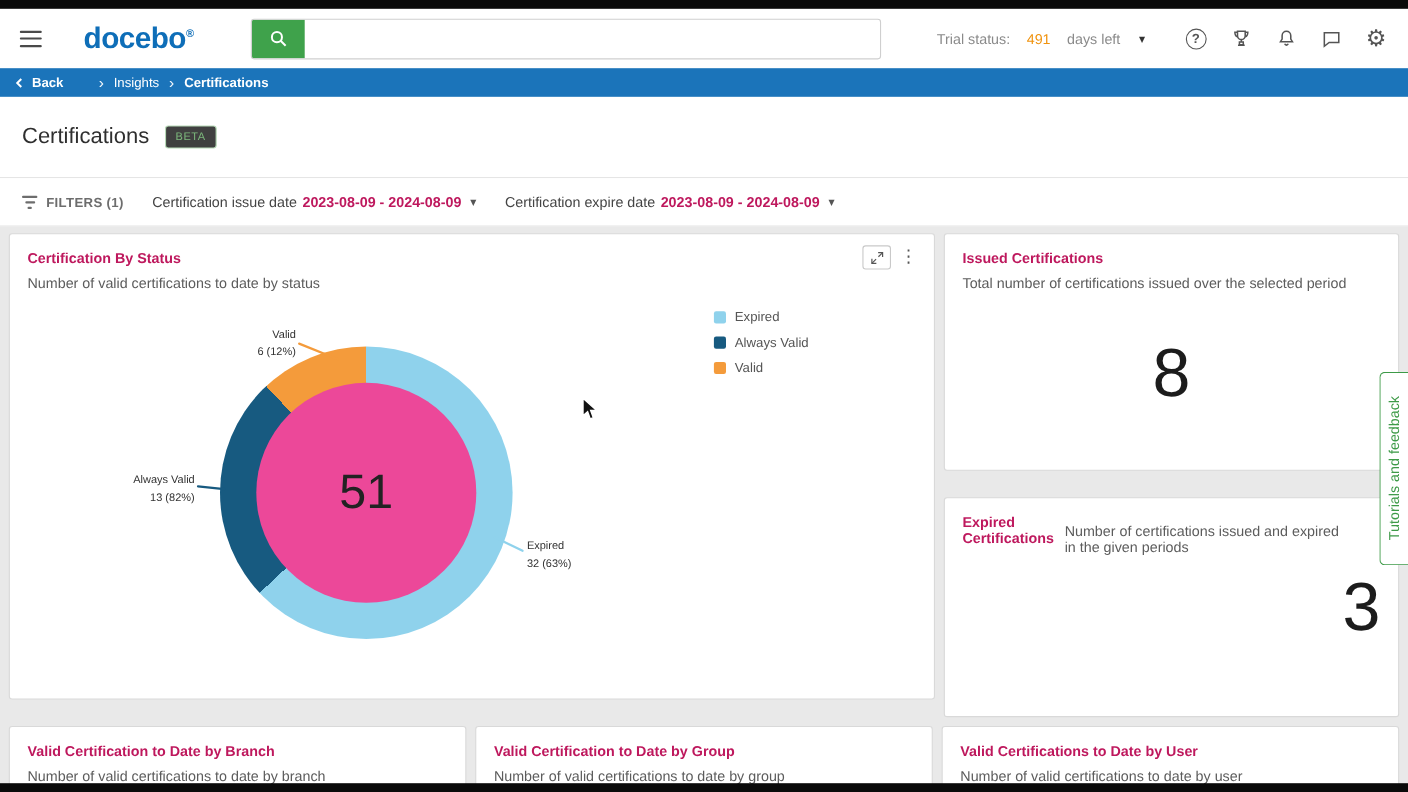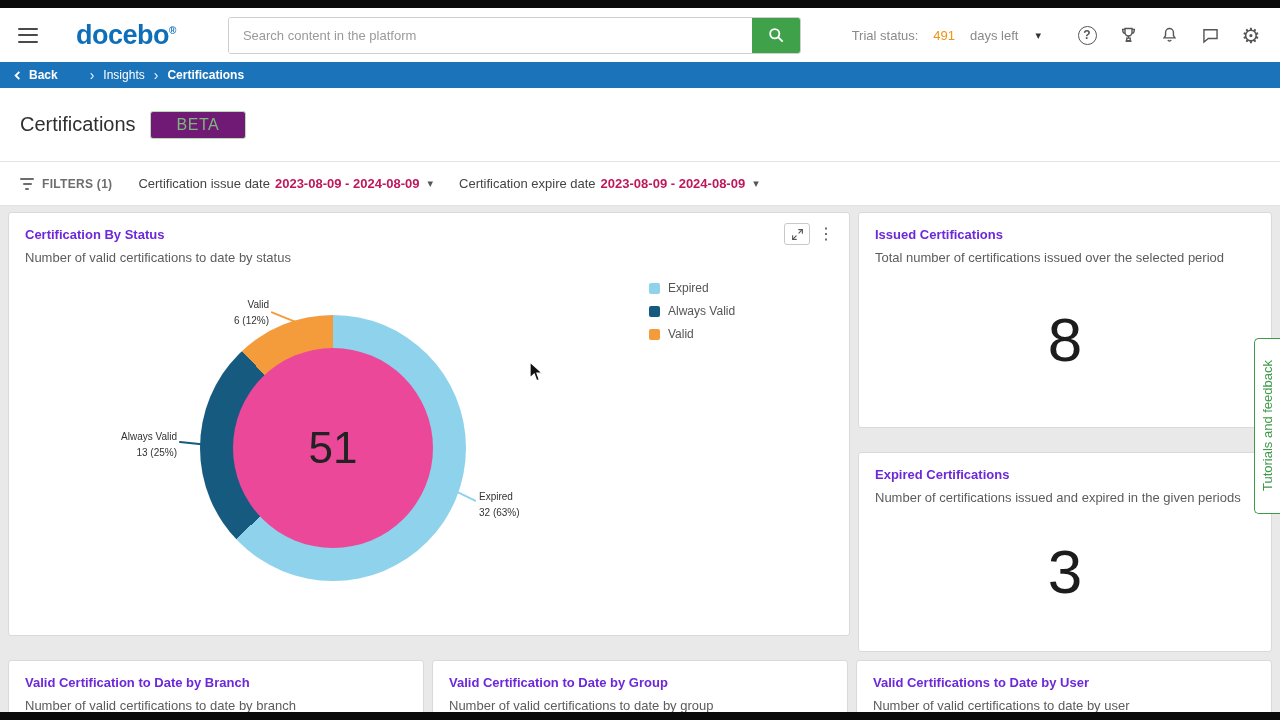--- a/index.html
+++ b/index.html
@@ -24,38 +24,38 @@
 .help-circle{width:19px;height:19px;border:1.7px solid #555;border-radius:50%;font-size:12px;font-weight:bold;display:flex;align-items:center;justify-content:center;color:#555}
 .gear{font-size:21px;line-height:1;color:#555}
 .bluebar{position:absolute;top:62px;left:0;width:100%;height:26px;background:var(--topbar-blue,#1b74ba);display:flex;align-items:center;color:#fff;font-size:12px;z-index:5}
 .back-btn{display:flex;align-items:center;gap:6px;padding:0 18px 0 12px;height:100%;cursor:pointer;font-weight:bold}
 .crumbs{display:flex;align-items:center;gap:9px;margin-left:14px}
 .crumb-sep{opacity:.95;font-size:14px;line-height:1}
 .crumb{cursor:pointer}
 .crumb.current{font-weight:bold}
 .title-block{position:absolute;top:88px;left:0;width:100%;height:74px;background:#fff;display:flex;align-items:center;padding:0 20px;border-bottom:1px solid #e3e3e3}
 .page-title{font-size:20px;font-weight:400;color:#2f2f2f}
-.beta{margin-left:14px;font-size:16px;letter-spacing:.5px;color:#7cb87c;border:1px solid #b7dab7;border-radius:3px;padding:4px 26px;background:#701a75}
+.beta{margin-left:14px;font-size:10px;letter-spacing:.5px;color:#7cb87c;border:1px solid #b7dab7;border-radius:3px;padding:4px 9px;background:#404040}
 .filters{position:absolute;top:162px;left:0;width:100%;height:44px;background:#fff;border-bottom:1px solid #e3e3e3;display:flex;align-items:center;padding:0 20px;gap:26px}
 .filters-toggle{display:flex;align-items:center;gap:8px;color:#6d6d6d;font-size:12px;font-weight:bold;letter-spacing:.3px;cursor:pointer}
 .funnel{display:flex;flex-direction:column;gap:3px;align-items:center}
 .funnel i{display:block;height:2px;background:#6d6d6d;border-radius:1px}
 .funnel i:nth-child(1){width:14px}.funnel i:nth-child(2){width:9px}.funnel i:nth-child(3){width:4px}
 .filter-item{display:flex;align-items:center;gap:5px;cursor:pointer;color:#444;font-size:13px}
 .filter-item b{color:#be185d}
 .filter-item .caret{font-size:11px;color:#555;margin-left:3px}
 .content{position:absolute;top:206px;left:0;width:100%;height:514px;background:var(--page-bg,#e9e9e9);padding:6px 8px 0}
 .row1{display:flex;gap:8px}
 .card{background:#fff;border:1px solid #d9d9d9;border-radius:3px;padding:14px 16px;position:relative}
-.card-title{font-size:13px;font-weight:bold;color:#6d28d9}
+.card-title{font-size:13px;font-weight:bold;color:#be185d}
 .card-sub{font-size:13px;color:#5c5c5c;margin-top:8px}
 .status-card{width:842px;height:424px}
 .right-col{width:414px;display:flex;flex-direction:column;gap:24px}
 .issued-card{height:216px;display:flex;flex-direction:column}
-.expired-card{height:200px;display:flex;flex-direction:column}
+.expired-card{height:200px;display:flex;flex-direction:row}
 .big-num{flex:1;display:flex;align-items:center;justify-content:center;font-size:62px;color:#1c1c1c}
 .card-actions{position:absolute;top:10px;right:12px;display:flex;align-items:center;gap:5px}
 .expand-btn{width:26px;height:22px;border:1px solid #c9c9c9;border-radius:3px;background:#fff;display:flex;align-items:center;justify-content:center;cursor:pointer;color:#555}
 .kebab{font-size:16px;color:#555;cursor:pointer;padding:0 3px;line-height:1}
 .donut-wrap{position:absolute;left:191px;top:102px;width:266px;height:266px}
 .donut-ring{width:100%;height:100%;border-radius:50%;cursor:pointer}
 .donut-hole{position:absolute;left:33px;top:33px;width:200px;height:200px;background:#ec4899;border-radius:50%;display:flex;align-items:center;justify-content:center}
 .donut-total{font-size:44px;color:#222}
 .slice-label{position:absolute;font-size:10px;color:#333;line-height:1.55}
 .slice-label span{display:block}
@@ -83,21 +83,20 @@
 <div class="black-bar top"></div>
 
 <div class="header">
   <div class="hamburger">
       <span></span>
       <span></span>
       <span></span>
     </div>
   <div class="logo"><span>docebo</span><sup>®</sup></div>
   <div class="search-wrap">
-    <input class="search-input" type="text" placeholder="Search content in the platform" style="">
     <button class="search-btn">
       <svg class="icon" width="20" height="20" viewBox="0 0 24 24" fill="none" stroke="#fff" stroke-width="2.2">
           <circle cx="10.5" cy="10.5" r="5.5"></circle>
           <path d="M14.8 14.8 L20 20"></path>
         </svg>
     </button>
   </div>
   <div class="header-right">
     <div class="trial">
       <span>Trial status:</span>
@@ -200,21 +199,21 @@
           <span class="donut-total">51</span>
         </div>
       </div>
 
       <div class="slice-label lbl-valid">
         <span>Valid</span>
         <span>6 (12%)</span>
       </div>
       <div class="slice-label lbl-always">
         <span>Always Valid</span>
-        <span>13 (25%)</span>
+        <span>13 (82%)</span>
       </div>
       <div class="slice-label lbl-expired">
         <span>Expired</span>
         <span>32 (63%)</span>
       </div>
       <div class="connector conn-valid" style="background: rgb(244, 155, 59);"></div>
       <div class="connector conn-always" style="background: rgb(23, 90, 128);"></div>
       <div class="connector conn-expired" style="background: rgb(143, 210, 236);"></div>
 
       <div class="legend">

